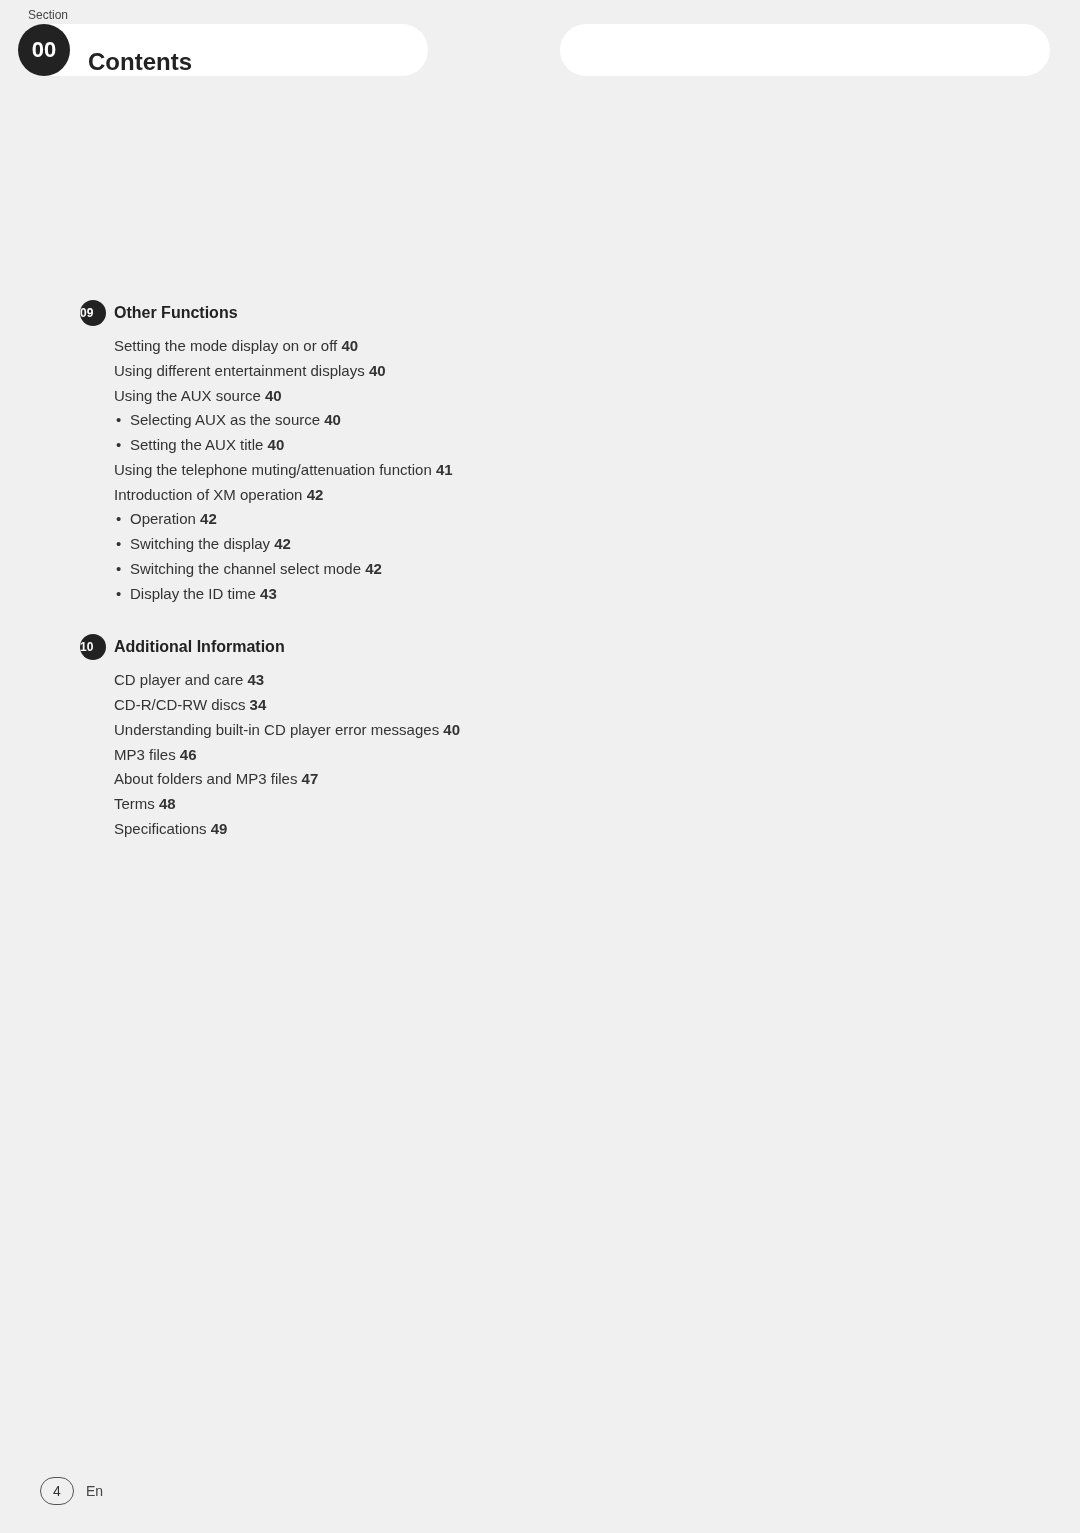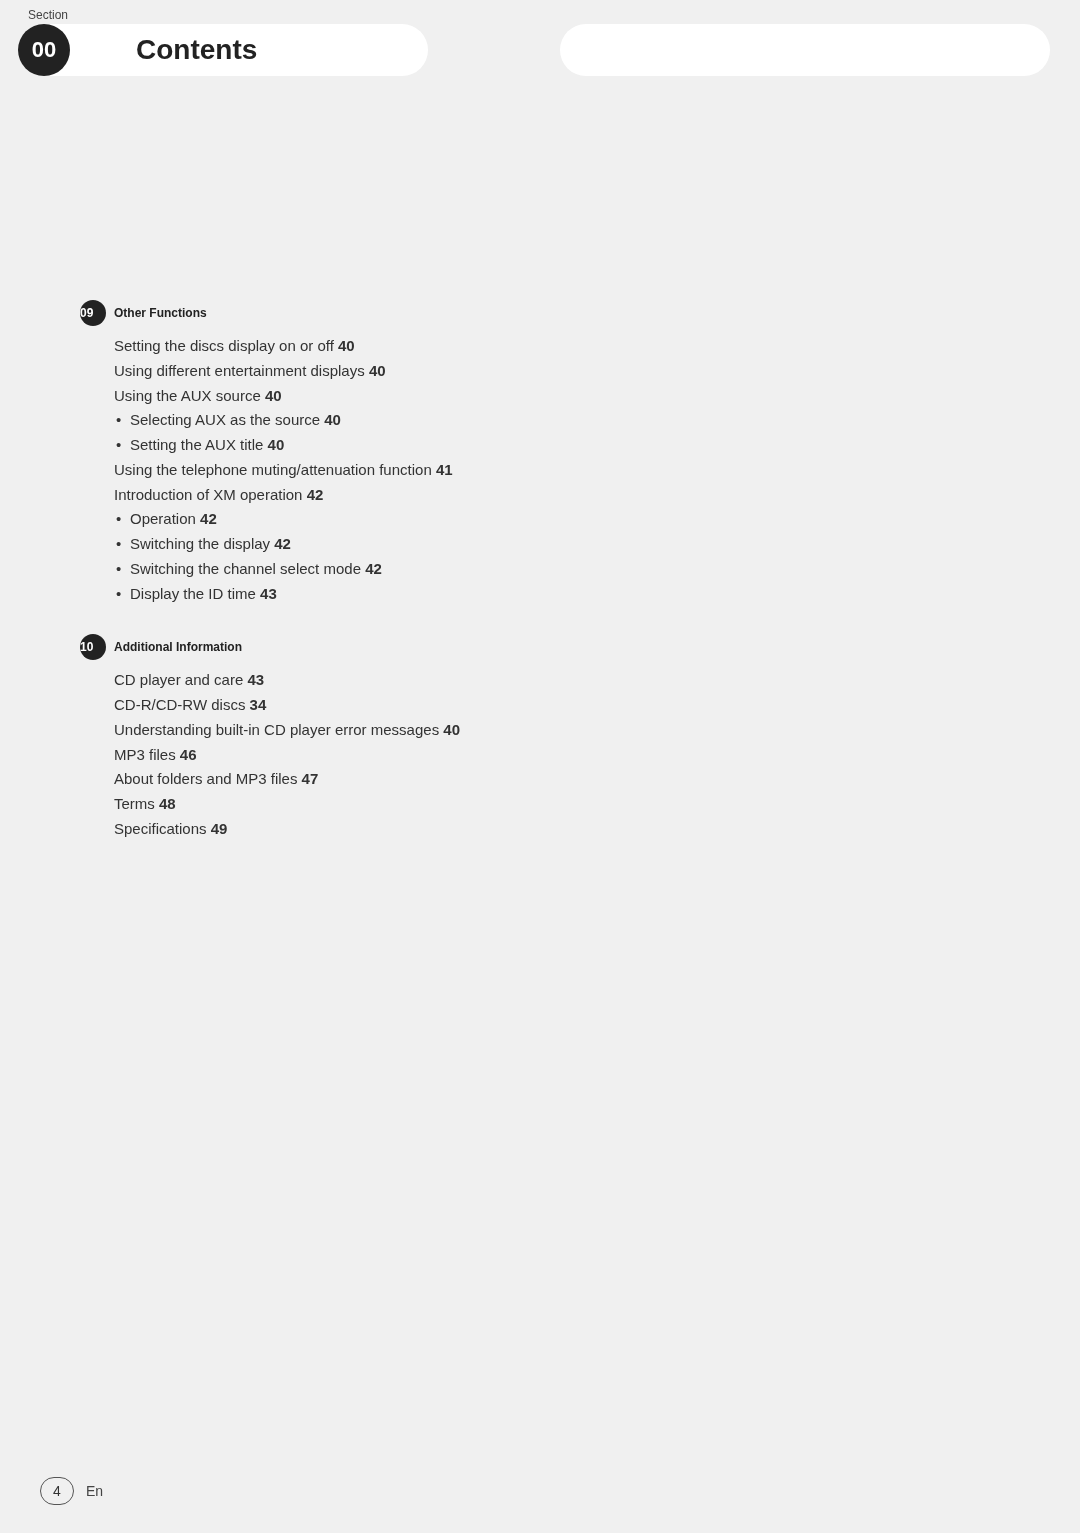--- a/index.html
+++ b/index.html
@@ -38,41 +38,40 @@
     
     .title-pill {
       position: absolute;
       top: 24px;
       left: 18px;
       width: 410px;
       height: 52px;
       background-color: #ffffff;
       border-radius: 30px;
       display: flex;
-      align-items: center;
+      align-items: flex-end;
       padding-left: 0;
-      gap: 48px;
     }
 
     .section-number-badge {
       width: 52px;
       height: 52px;
       background-color: #222;
       border-radius: 26px;
       display: flex;
       align-items: center;
       justify-content: center;
       color: #ffffff;
       font-size: 22px;
       font-weight: bold;
       flex-shrink: 0;
     }
 
     .title-text {
-      font-size: 28px;
+      font-size: 24px;
       font-weight: bold;
       color: #222;
       margin-left: 18px;
     }
 
     
     .right-pill {
       position: absolute;
       top: 24px;
       left: 560px;
@@ -106,21 +105,21 @@
       align-items: center;
       justify-content: flex-start;
       color: #ffffff;
       font-size: 12px;
       font-weight: bold;
       margin-right: 8px;
       flex-shrink: 0;
     }
 
     .heading-text {
-      font-size: 12px;
+      font-size: 16px;
       font-weight: bold;
       color: #222;
     }
 
     
     .toc-item {
       font-size: 15px;
       color: #333;
       line-height: 1.65;
       padding-left: 34px;
@@ -201,21 +200,21 @@
 
     <div class="section-block">
       <div class="section-heading">
         <div class="circle-num">
           <span>09</span>
         </div>
         <span class="heading-text">Other Functions</span>
       </div>
 
       <div class="toc-item">
-        <span>Setting the discs display on or off</span>&nbsp;<span class="page-num">40</span>
+        <span>Setting the mode display on or off</span>&nbsp;<span class="page-num">40</span>
       </div>
       <div class="toc-item">
         <span>Using different entertainment displays</span>&nbsp;<span class="page-num">40</span>
       </div>
       <div class="toc-item">
         <span>Using the AUX source</span>&nbsp;<span class="page-num">40</span>
       </div>
       <div class="toc-bullet">
         <span>Selecting AUX as the source</span>&nbsp;<span class="page-num">40</span>
       </div>

